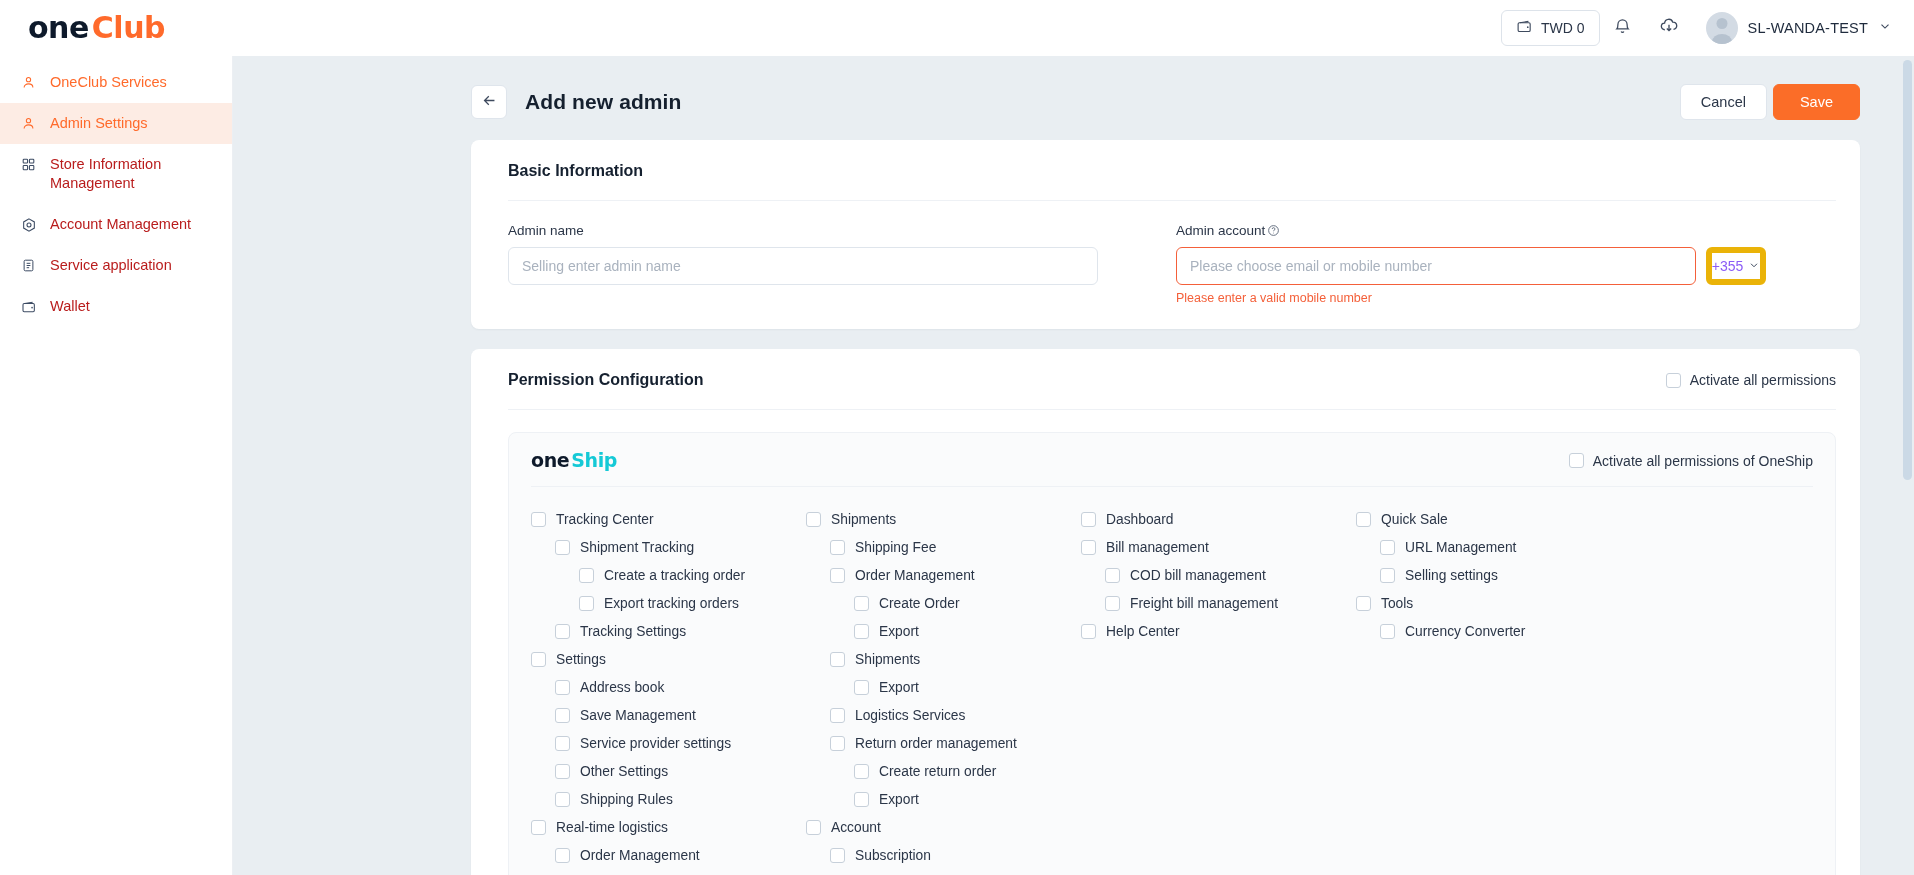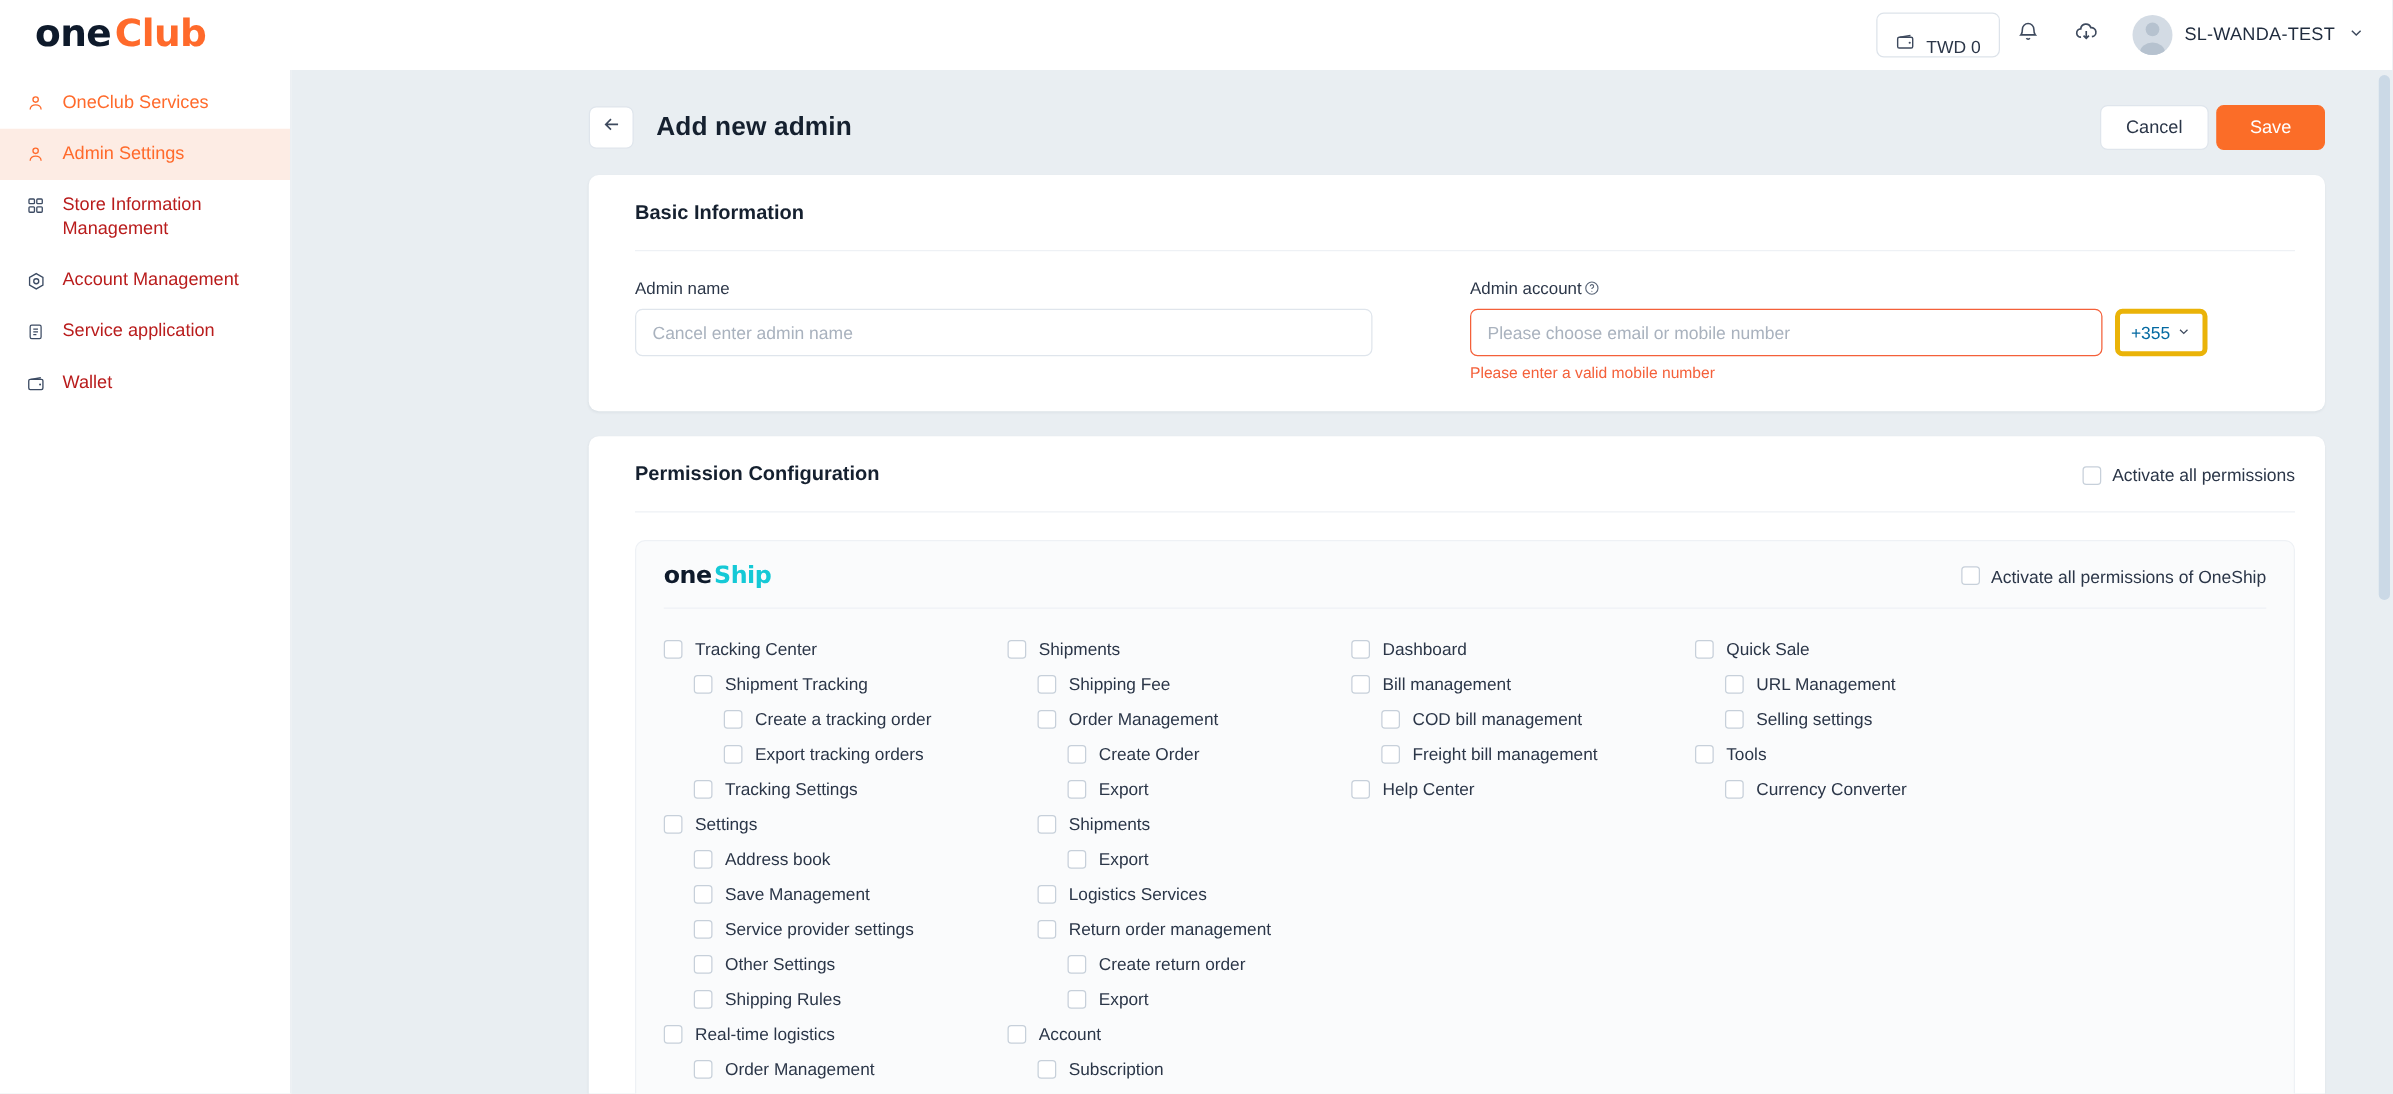--- a/index.html
+++ b/index.html
@@ -15,21 +15,21 @@
   .topbar {
     position: absolute; top: 0; left: 0; width: 1914px; height: 56px;
     background: #ffffff; display: flex; align-items: center;
     z-index: 20;
   }
   .logo { margin-left: 28px; font-size: 30px; font-weight: 700; letter-spacing: -0.5px; line-height: 1; }
   .logo .l-one { color: #0e1a2b; font-family: "DejaVu Sans", sans-serif; }
   .logo .l-club { color: #ff6a2b; font-family: "DejaVu Sans", sans-serif; margin-left: 3px; }
   .topbar-right { margin-left: auto; display: flex; align-items: center; gap: 0; padding-right: 22px; }
   .wallet-chip {
-    display: flex; align-items: flex-end; gap: 8px;
+    display: flex; align-items: center; gap: 8px;
     border: 1px solid #dde3ea; border-radius: 6px;
     height: 36px; padding: 0 14px; background: #fff;
     color: #2b3648; font-size: 14px; cursor: pointer;
   }
   .icon-btn {
     width: 46px; height: 40px; display: flex; align-items: center; justify-content: center;
     cursor: pointer; color: #47536b;
   }
   .user-block { display: flex; align-items: center; gap: 10px; margin-left: 14px; cursor: pointer; }
   .avatar {
@@ -104,23 +104,23 @@
   .help-icon { display:inline-flex; color:#5b6779; }
   .input {
     height: 38px; border:1px solid #dfe5ec; border-radius:6px; background:#fff;
     display:flex; align-items:center; padding: 0 13px; font-size:14px; color:#a9b2be;
     width:100%;
   }
   .input.error { border-color:#f4603a; }
   .account-row { display:flex; align-items:stretch; gap:10px; }
   .account-input { flex: 1 1 auto; }
   .cc-select {
-    width: 74px; height: 38px; border:4px solid #eab308; border-radius:6px; background:#fff;
+    width: 60px; height: 38px; border:6px solid #eab308; border-radius:6px; background:#fff;
     display:flex; align-items:center; justify-content:center; gap:5px;
-    font-size:14px; color:#0369a1; cursor:pointer; flex:none;
+    font-size:14px; color:#8b5cf6; cursor:pointer; flex:none;
   }
   .err-msg { color:#f4603a; font-size:12.5px; margin-top:6px; }
 
   
   .perm-all { display:flex; align-items:center; gap:9px; margin-left:auto; font-size:14px; color:#2b3648; cursor:pointer; }
   .cb {
     width:15px; height:15px; border:1px solid #c7d0da; border-radius:3px; background:#fff; flex:none;
   }
   .module {
     border:1px solid #eef1f5; background:#fafbfc; border-radius:8px;
@@ -288,21 +288,21 @@
         <div class="card-pad">
           <div class="card-head-row">
             <div class="card-title">Basic Information</div>
           </div>
           <div class="divider"></div>
 
           <div class="form-row">
 
             <div class="field">
               <div class="field-label">Admin name</div>
-              <div class="input" placeholder="Please enter admin name">Cancel enter admin name</div>
+              <div class="input" placeholder="Please enter admin name">Selling enter admin name</div>
             </div>
 
             <div class="field">
               <div class="field-label">
                 <span>Admin account</span>
                 <span class="help-icon">
                   <svg width="13" height="13" viewBox="0 0 24 24" fill="none" stroke="#5b6779" stroke-width="1.7">
                     <circle cx="12" cy="12" r="9"></circle>
                     <path d="M9.6 9.3a2.5 2.5 0 1 1 3.3 2.4c-.6.25-.9.8-.9 1.5"></path>
                     <circle cx="12" cy="16.6" r="0.9" fill="#5b6779" stroke="none"></circle>

